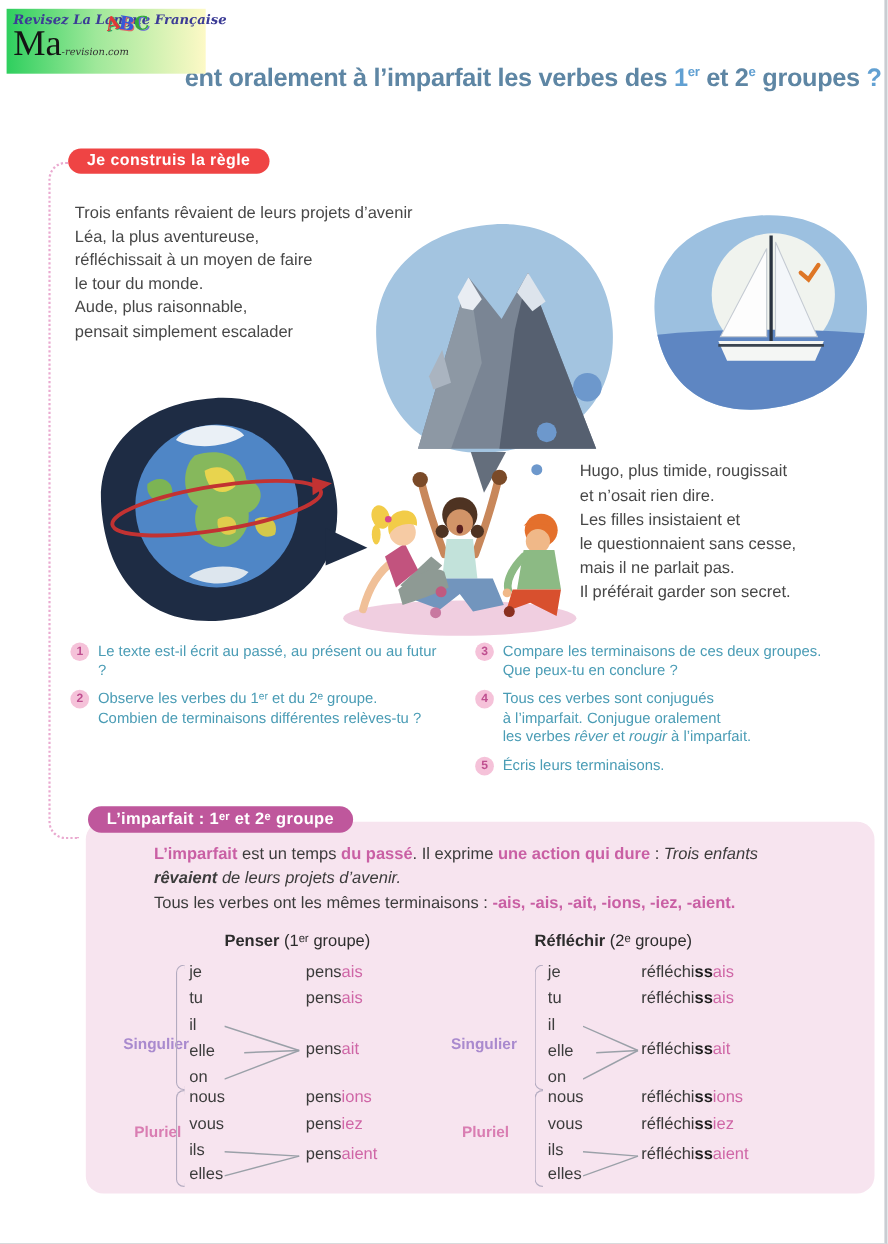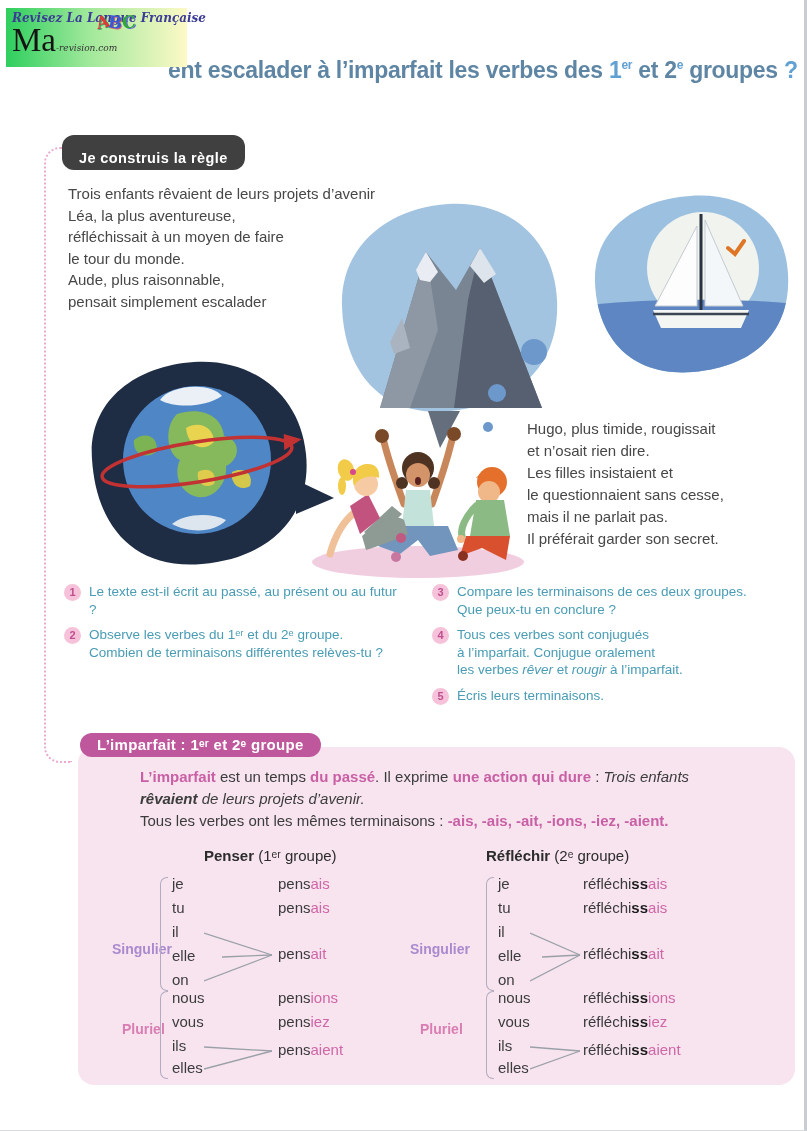--- a/index.html
+++ b/index.html
@@ -26,22 +26,22 @@
 
   
   .page-title { position:absolute; left:168px; top:57px; width:636px;
     font-size:23px; font-weight:bold; letter-spacing:-0.3px; color:#5e86a4; white-space:nowrap; }
   .page-title .accent { color:#61a0d2; }
   .page-title sup { font-size:12px; }
 
   
   .dotted-frame { position:absolute; left:44px; top:147px; width:26px; height:612px;
     border:2px dotted #eaaad0; border-right:none; border-radius:16px 0 0 16px; }
-  .badge-rule { position:absolute; left:62px; top:135px; background:#404040; color:#fff;
-    font-weight:bold; font-size:14.5px; padding:15px 17px 4px; border-radius:12px; letter-spacing:.4px; z-index:3; }
+  .badge-rule { position:absolute; left:62px; top:135px; background:#ef4444; color:#fff;
+    font-weight:bold; font-size:14.5px; padding:3px 17px 4px; border-radius:12px; letter-spacing:.4px; z-index:3; }
   .story-left  { position:absolute; left:68px;  top:183px; width:335px; color:#474747; font-size:15px; line-height:21.5px; }
   .story-right { position:absolute; left:527px; top:418px; width:278px; color:#474747; font-size:15px; line-height:22px; }
 
   .svg-abs { position:absolute; }
 
   .questions-left  { position:absolute; left:64px;  top:583px; width:365px; }
   .questions-right { position:absolute; left:432px; top:583px; width:345px; }
   .question { display:flex; gap:8px; margin-bottom:8px; }
   .qnum { flex:0 0 17px; width:17px; height:17px; border-radius:50%; background:#f5c2d9;
     color:#bf4f90; font-size:11px; font-weight:bold; text-align:center; line-height:17px; margin-top:1px; }
@@ -110,21 +110,21 @@
 
   <div class="logo">
     <div class="logo-tagline">Revisez La Langue Française</div>
     <div class="logo-brandrow">
       <span class="logo-brand">Ma</span><span class="logo-domain">-revision.com</span>
       <span class="logo-abc"><span class="abc-a">A</span><span class="abc-b">B</span><span class="abc-c">C</span></span>
     </div>
   </div>
 
   <div class="page-title">
-    <span>ent escalader à l’imparfait les verbes des </span><span class="accent">1</span><sup class="accent">er</sup><span> et 2</span><sup class="accent">e</sup><span> groupes </span><span class="accent">?</span>
+    <span>ent oralement à l’imparfait les verbes des </span><span class="accent">1</span><sup class="accent">er</sup><span> et 2</span><sup class="accent">e</sup><span> groupes </span><span class="accent">?</span>
   </div>
 
   <div class="dotted-frame"></div>
 
   <div class="badge-rule">Je construis la règle</div>
 
   <div class="story-left">
     <div>Trois enfants rêvaient de leurs projets d’avenir</div>
     <div>Léa, la plus aventureuse,</div>
     <div>réfléchissait à un moyen de faire</div>

